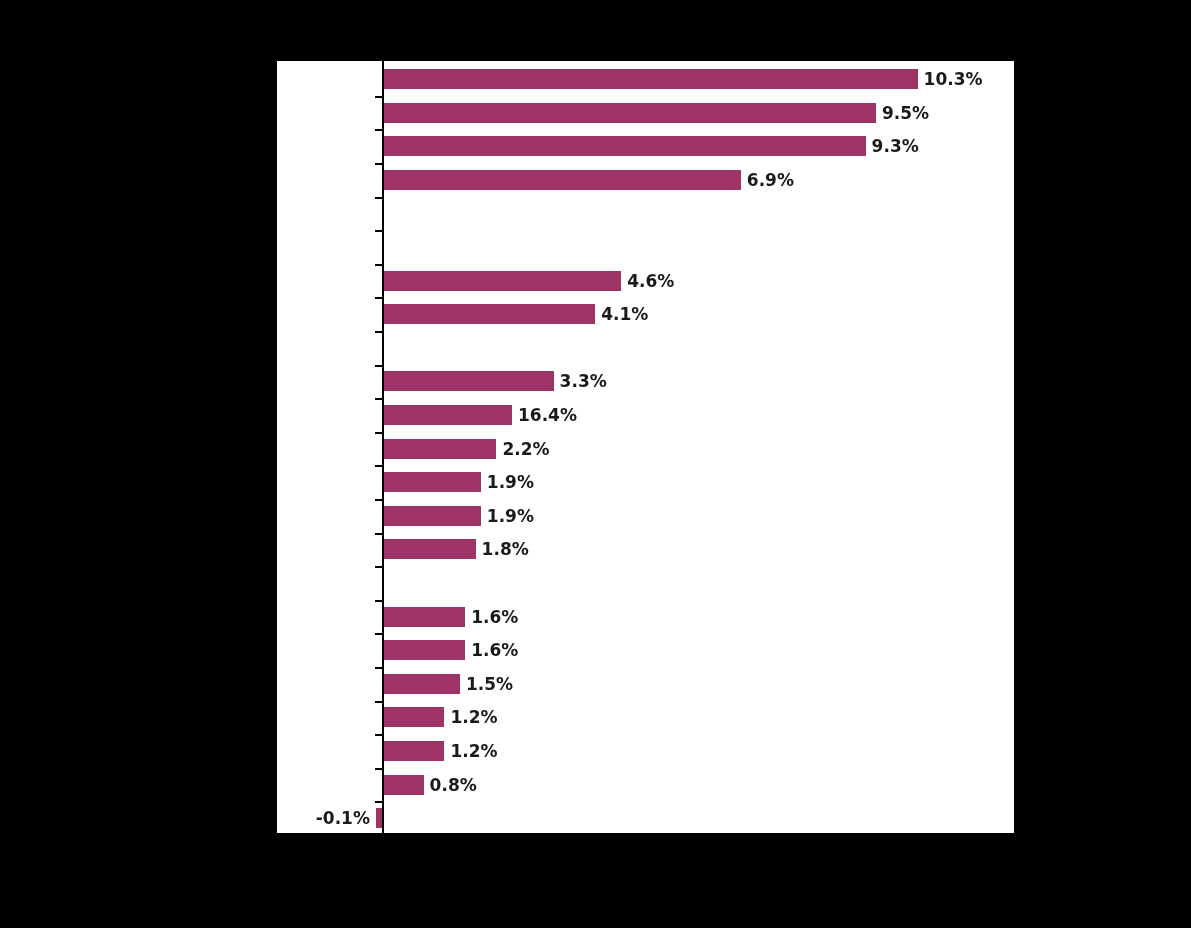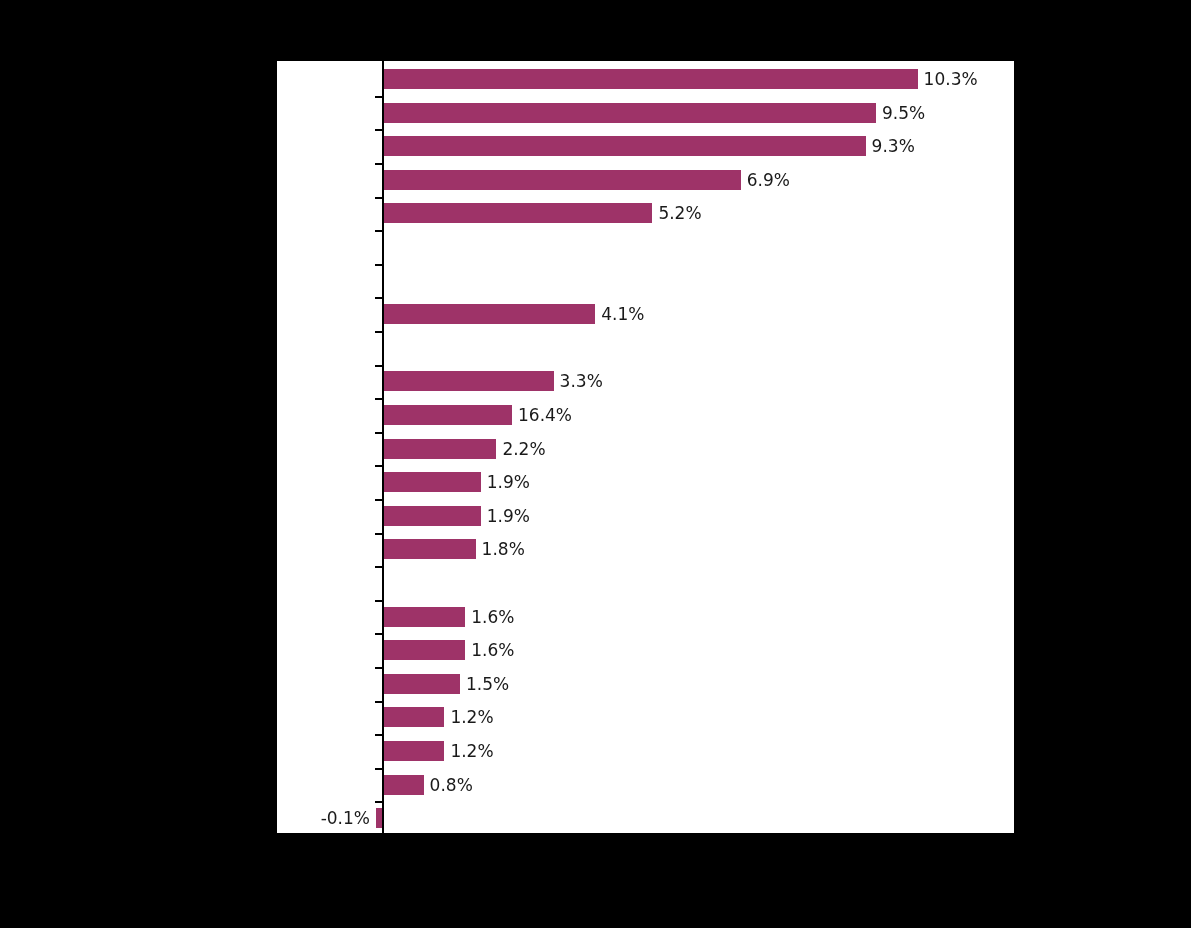--- a/index.html
+++ b/index.html
@@ -41,20 +41,21 @@
     left: 0; top: 0;
     width: 100%;
     height: 100%;
   }
 
   .bar-row {
     position: absolute;
     left: 0;
     width: 100%;
     height: 20px;
+    font-weight: bold;
   }
 
   .bar {
     position: absolute;
     top: 0;
     height: 20px;
     background: #9e3368;
   }
 
   .bar-label {
@@ -153,26 +154,26 @@
         <div class="bar-row" style="top: 75.2px;">
           <div class="bar" style="background: rgb(158, 51, 104); left: 105px; width: 483.6px;"></div>
           <span class="bar-label pos" style="left: 588.6px;">9.3%</span>
         </div>
         <div class="y-tick" style="top: 102px;"></div>
         <div class="bar-row" style="top: 108.8px;">
           <div class="bar" style="background: rgb(158, 51, 104); left: 105px; width: 358.8px;"></div>
           <span class="bar-label pos" style="left: 463.8px;">6.9%</span>
         </div>
         <div class="y-tick" style="top: 136px;"></div>
-        <div class="bar-row" style="top: 142.4px;">
-          <div class="bar" style="background: rgb(158, 51, 104); left: 105px; width: 270.4px;"></div>
-          <span class="bar-label pos" style="left: 375.4px;">5.2%</span>
-        </div>
         <div class="y-tick" style="top: 169px;"></div>
         <div class="y-tick" style="top: 203px;"></div>
+        <div class="bar-row" style="top: 209.6px;">
+          <div class="bar" style="background: rgb(158, 51, 104); left: 105px; width: 239.2px;"></div>
+          <span class="bar-label pos" style="left: 344.2px;">4.6%</span>
+        </div>
         <div class="y-tick" style="top: 236px;"></div>
         <div class="bar-row" style="top: 243.2px;">
           <div class="bar" style="background: rgb(158, 51, 104); left: 105px; width: 213.2px;"></div>
           <span class="bar-label pos" style="left: 318.2px;">4.1%</span>
         </div>
         <div class="y-tick" style="top: 270px;"></div>
         <div class="y-tick" style="top: 304px;"></div>
         <div class="bar-row" style="top: 310.4px;">
           <div class="bar" style="background: rgb(158, 51, 104); left: 105px; width: 171.6px;"></div>
           <span class="bar-label pos" style="left: 276.6px;">3.3%</span>

